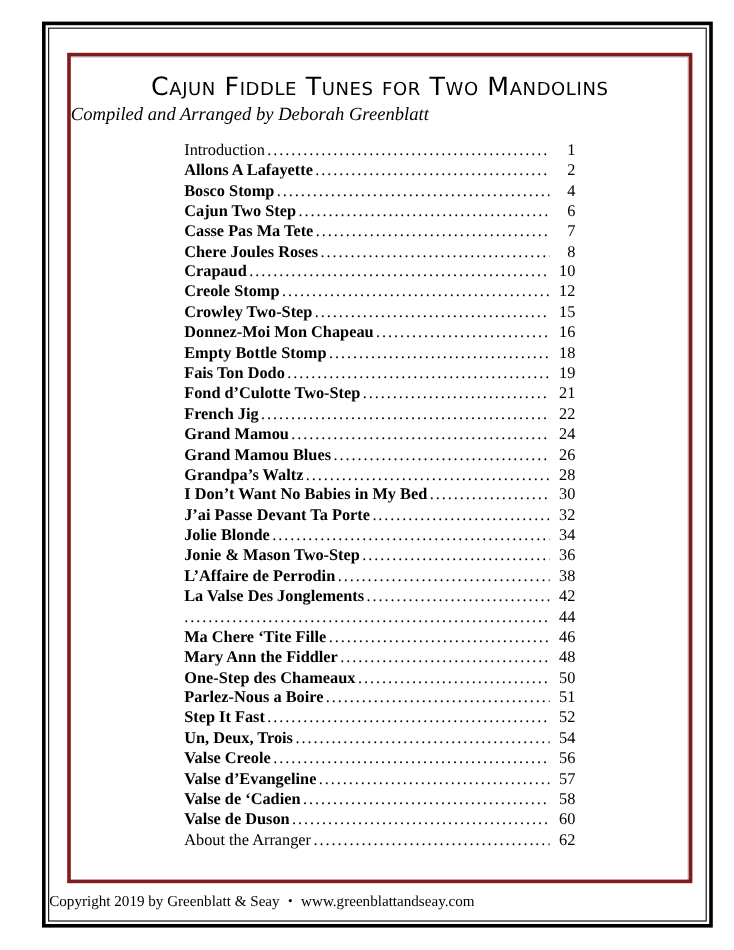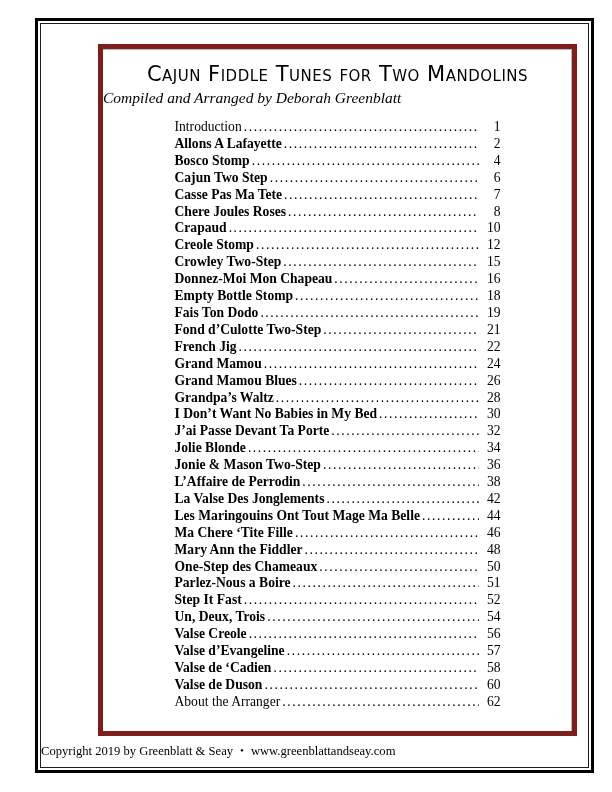--- a/index.html
+++ b/index.html
@@ -27,23 +27,22 @@
     position: absolute;
     inset: 2px;
     border: 1px solid #1c1c1c;
   }
   .content-box {
     position: absolute;
     left: 15px;
     top: 20px;
     right: 11px;
     bottom: 31px;
-    border: 5px solid #7f1d1d;
+    border: 3px solid #7f1d1d;
     box-shadow: -1px 1px 0 #bbb inset;
-    margin-left: 42px;
   }
   .title {
     margin-top: 13px;
     text-align: center;
     font-family: "DejaVu Sans", sans-serif;
     font-variant: small-caps;
     font-size: 21px;
     line-height: 25px;
     letter-spacing: 0.5px;
     white-space: nowrap;
@@ -226,21 +225,20 @@
     <span class="t">L’Affaire de Perrodin</span>
     <span class="leader"></span>
     <span class="num">38</span>
   </div>
           <div class="toc-row bold">
     <span class="t">La Valse Des Jonglements</span>
     <span class="leader"></span>
     <span class="num">42</span>
   </div>
           <div class="toc-row bold">
-    <span class="t">Les Maringouins Ont Tout Mage Ma Belle</span>
     <span class="leader"></span>
     <span class="num">44</span>
   </div>
           <div class="toc-row bold">
     <span class="t">Ma Chere ‘Tite Fille</span>
     <span class="leader"></span>
     <span class="num">46</span>
   </div>
           <div class="toc-row bold">
     <span class="t">Mary Ann the Fiddler</span>

